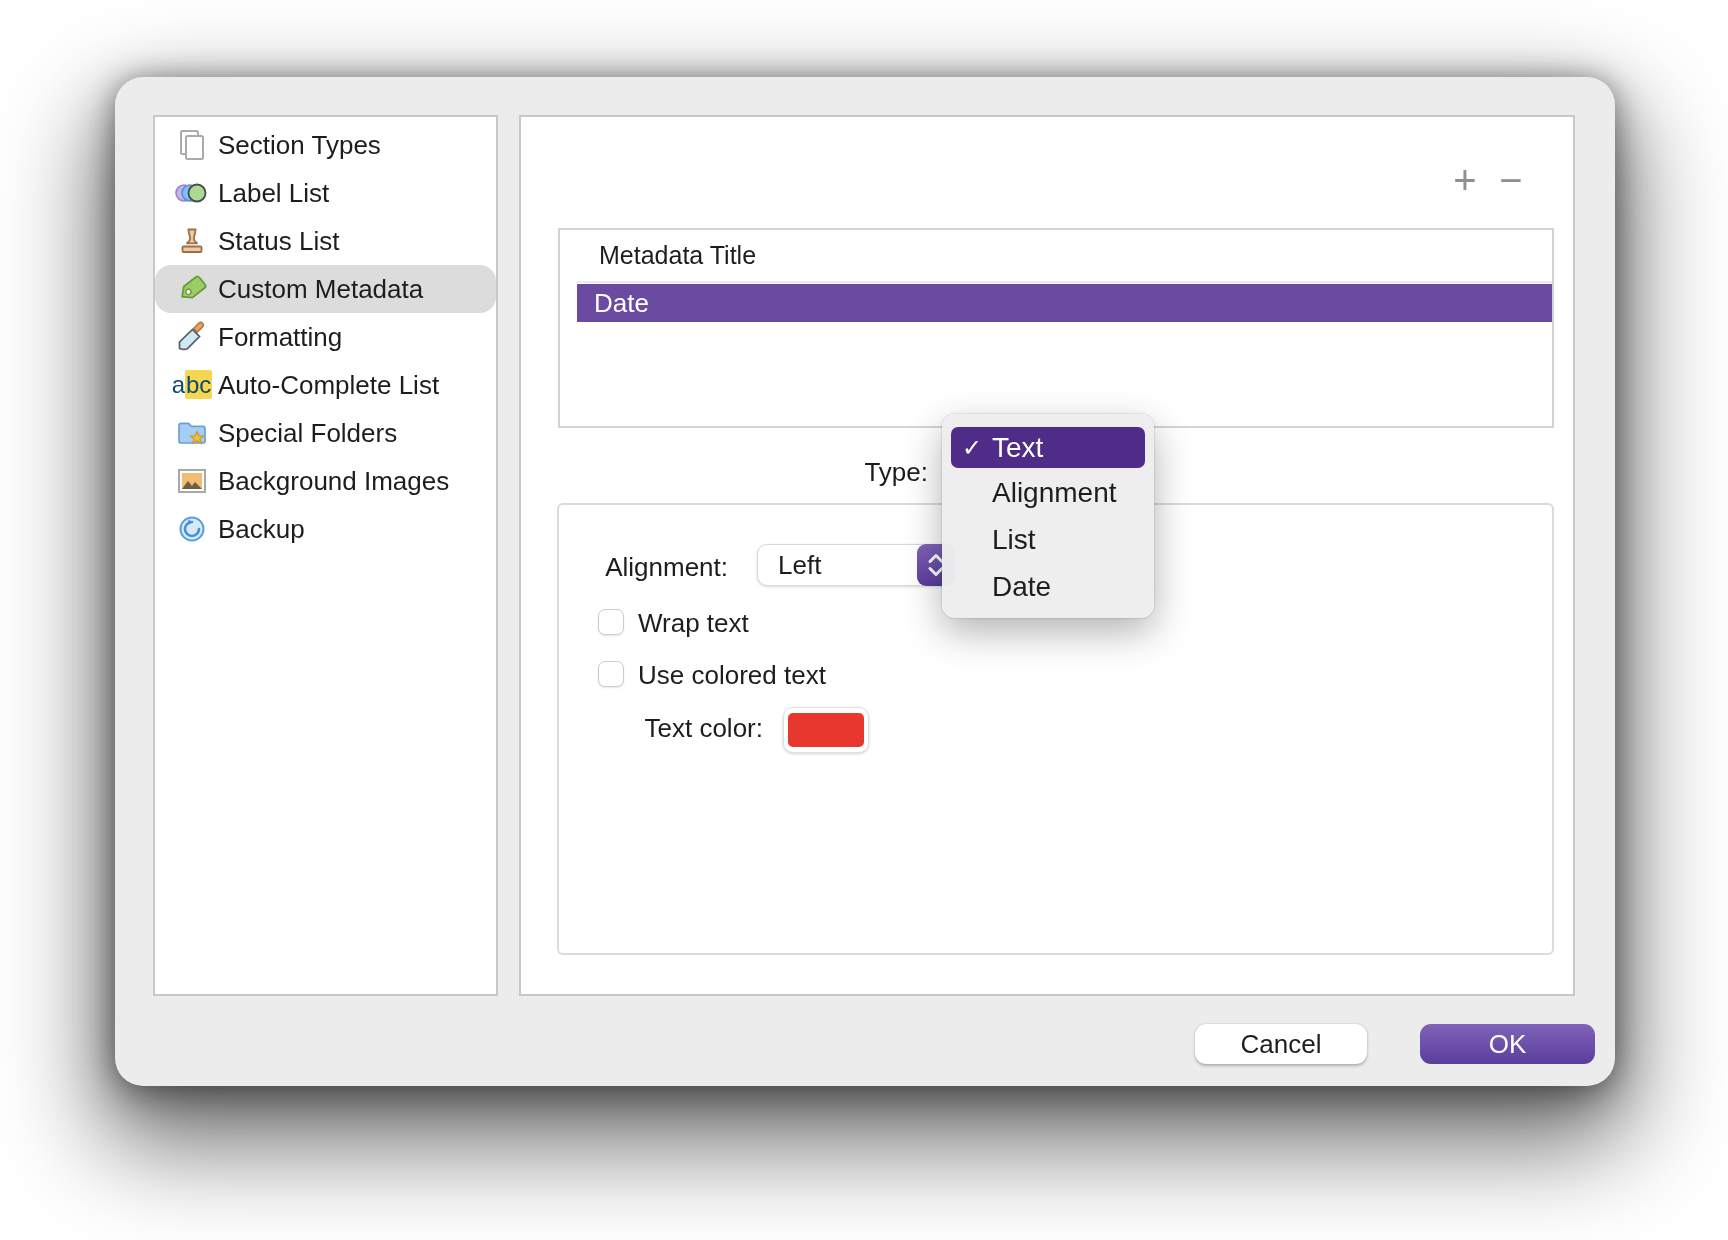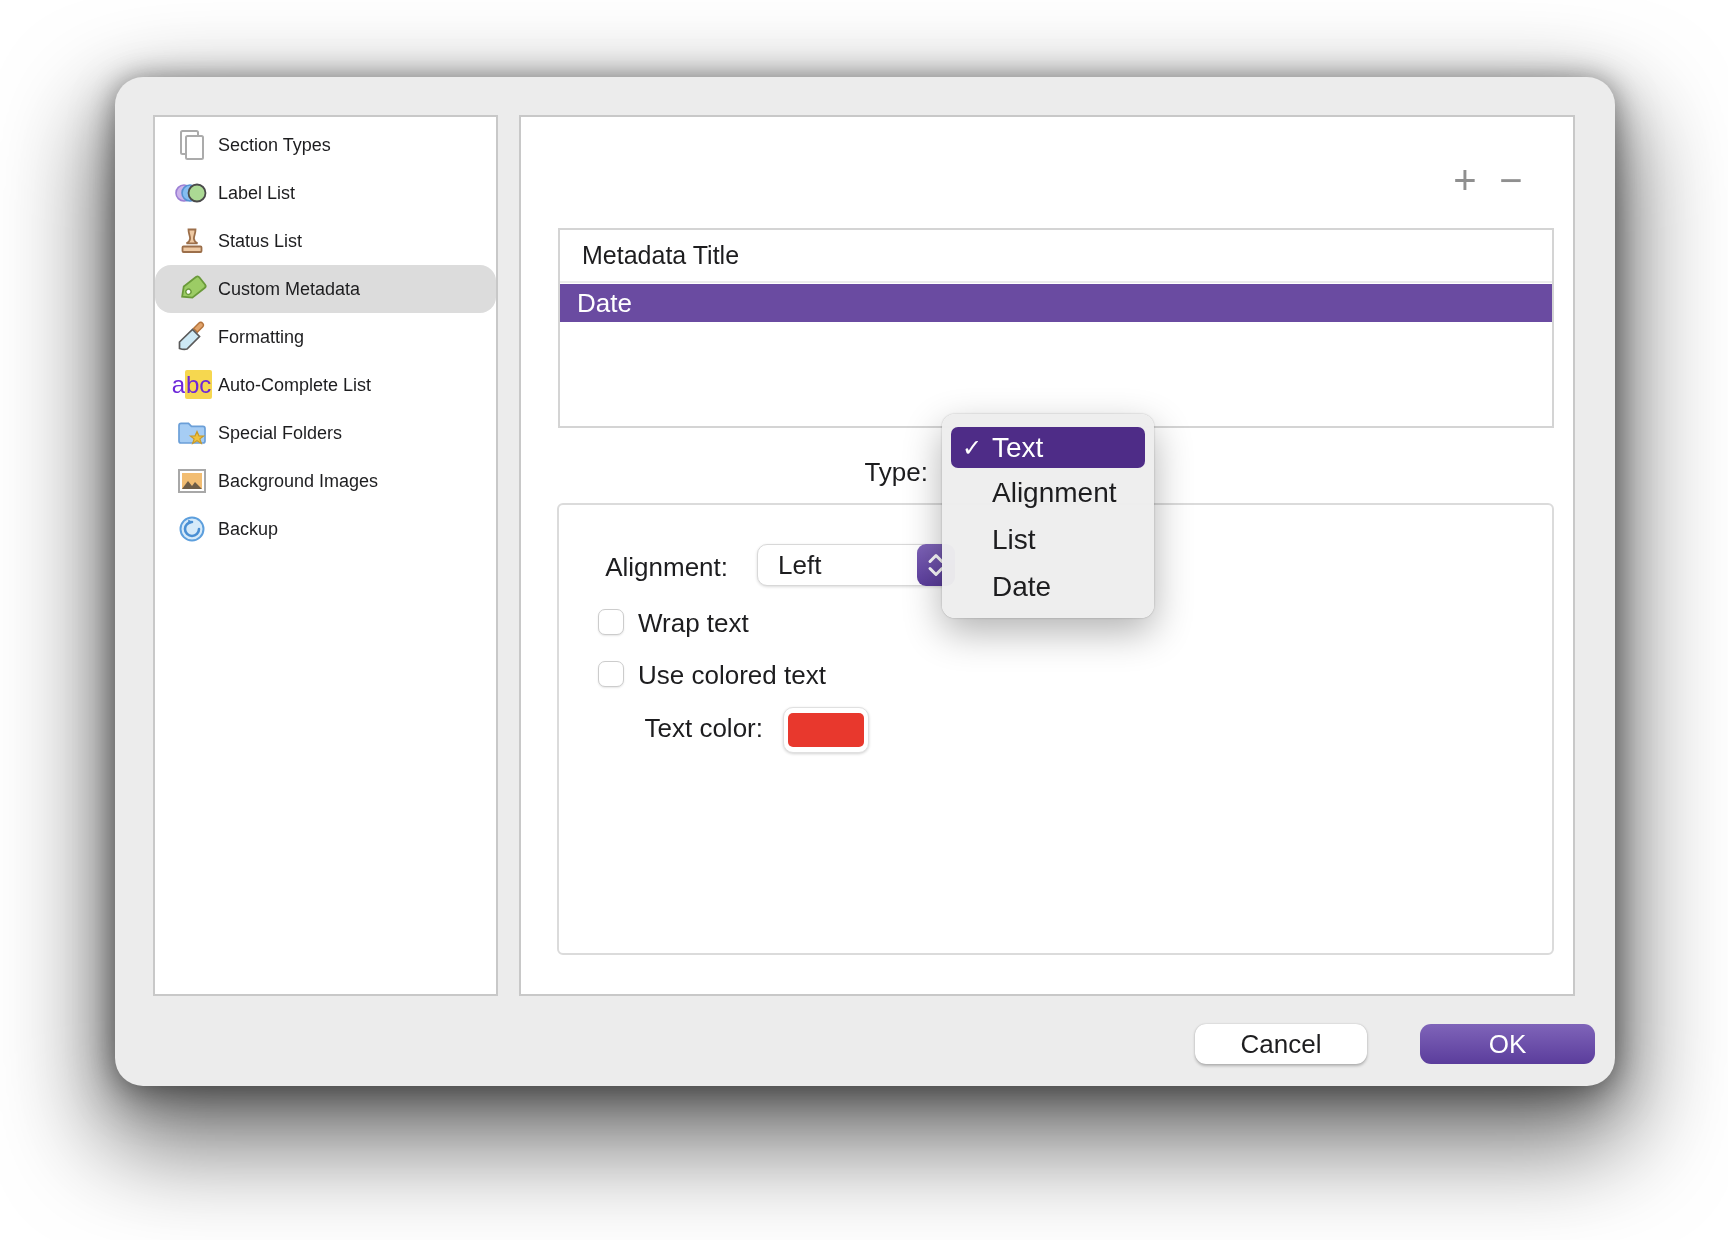--- a/index.html
+++ b/index.html
@@ -18,22 +18,22 @@
 
   
   .sidebar{
     left:153px;top:115px;width:345px;height:881px;background:#ffffff;
     border:2px solid #c8c8c8;box-sizing:border-box;
   }
   .side-rows{padding-top:4px;}
   .side-row{height:48px;display:flex;align-items:center;cursor:default;}
   .side-row.selected{background:#dcdcdc;border-radius:16px;}
   .side-icon{width:34px;height:34px;margin-left:20px;flex:0 0 34px;display:flex;align-items:center;justify-content:center;}
-  .side-label{margin-left:9px;font-size:18px;white-space:nowrap;}
-  .abc-icon{font-size:24px;font-weight:500;color:#6d28d9;letter-spacing:0;line-height:1;}
+  .side-label{margin-left:9px;font-size:26px;white-space:nowrap;}
+  .abc-icon{font-size:24px;font-weight:500;color:#0c4a6e;letter-spacing:0;line-height:1;}
   .abc-icon .hl{background:#f6d74f;padding:1px 1px;border-radius:2px;}
 
   
   .main{
     left:519px;top:115px;width:1056px;height:881px;background:#ffffff;
     border:2px solid #c8c8c8;box-sizing:border-box;
   }
   .desc{left:557px;top:148px;font-size:26px;line-height:28px;color:#828282;white-space:nowrap;}
   .toolbar{left:1448px;top:160px;display:flex;gap:12px;color:#8f8f8f;font-size:40px;font-weight:300;}
   .toolbar .tbtn{width:34px;text-align:center;line-height:40px;cursor:default;}
@@ -205,21 +205,21 @@
   <div class="abs desc">
     <div>Custom metadata appears in the "Custom Metadata" pane of the inspector</div>
     <div>and can be added as columns to the outliner.</div>
   </div>
 
   <div class="abs toolbar" style="left:1333px;top:83px;">
     <div class="tbtn"><span>+</span></div>
     <div class="tbtn"><span>−</span></div>
   </div>
 
-  <div class="abs meta-table" style="left:443px;top:151px;">
+  <div class="abs meta-table" style="left:443px;top:151px;padding-left:17px;">
     <div class="meta-head">
       <span class="meta-head-label">Metadata Title</span>
     </div>
     <div class="meta-row-selected">
       <span class="cell">Date</span>
     </div>
   </div>
 
   <div class="abs type-label" style="left:725px;top:380px;">Type:</div>
 

